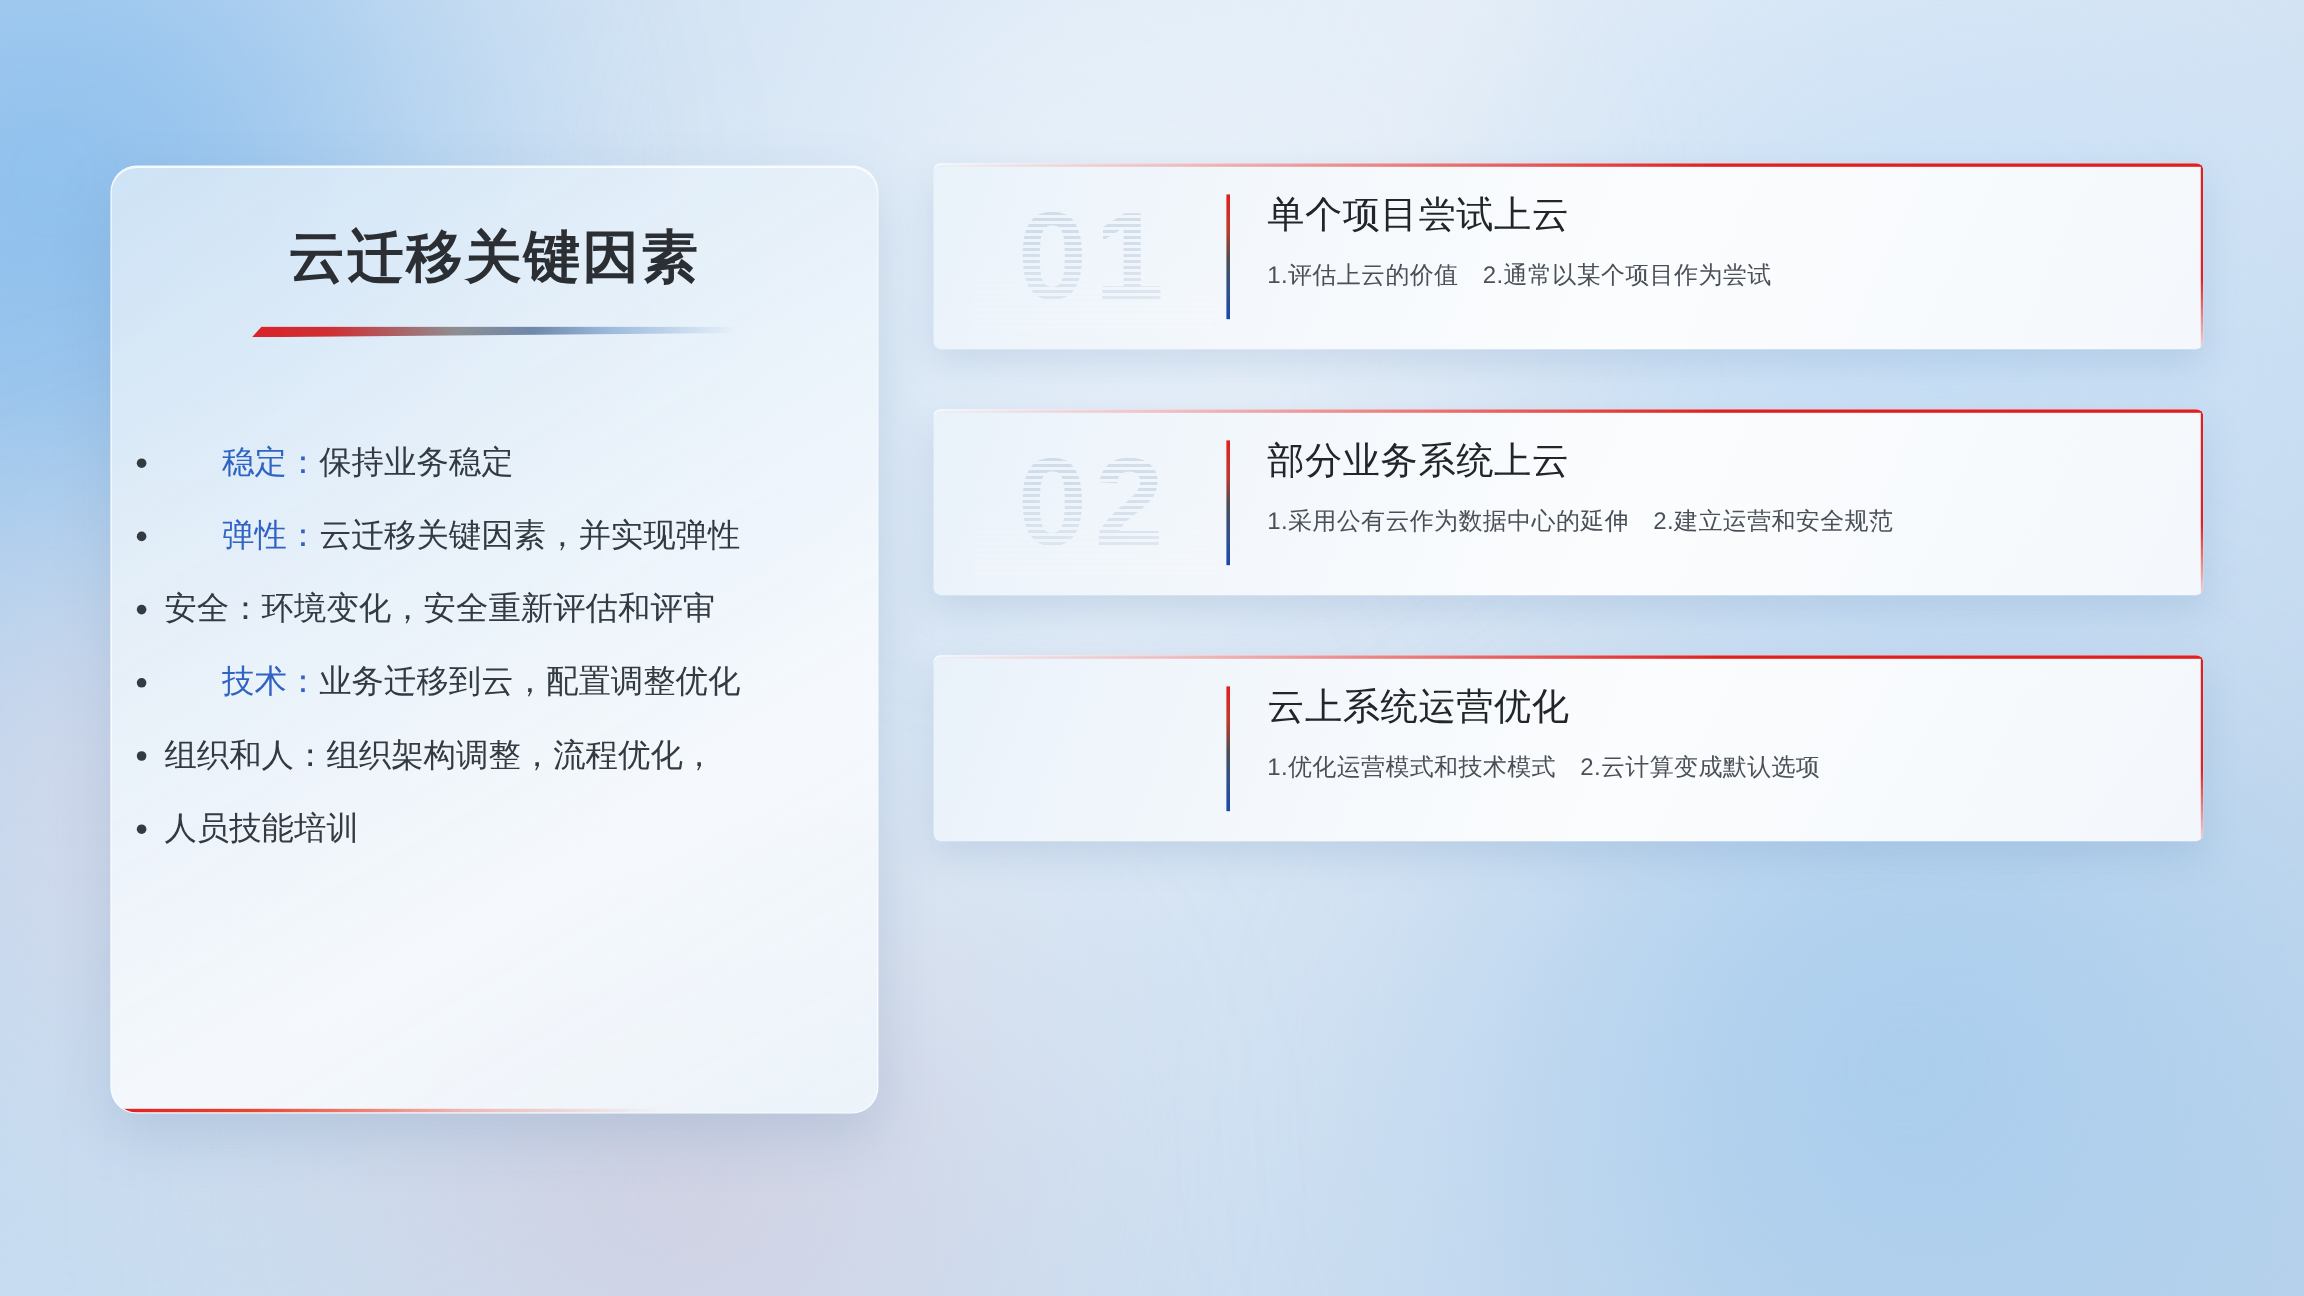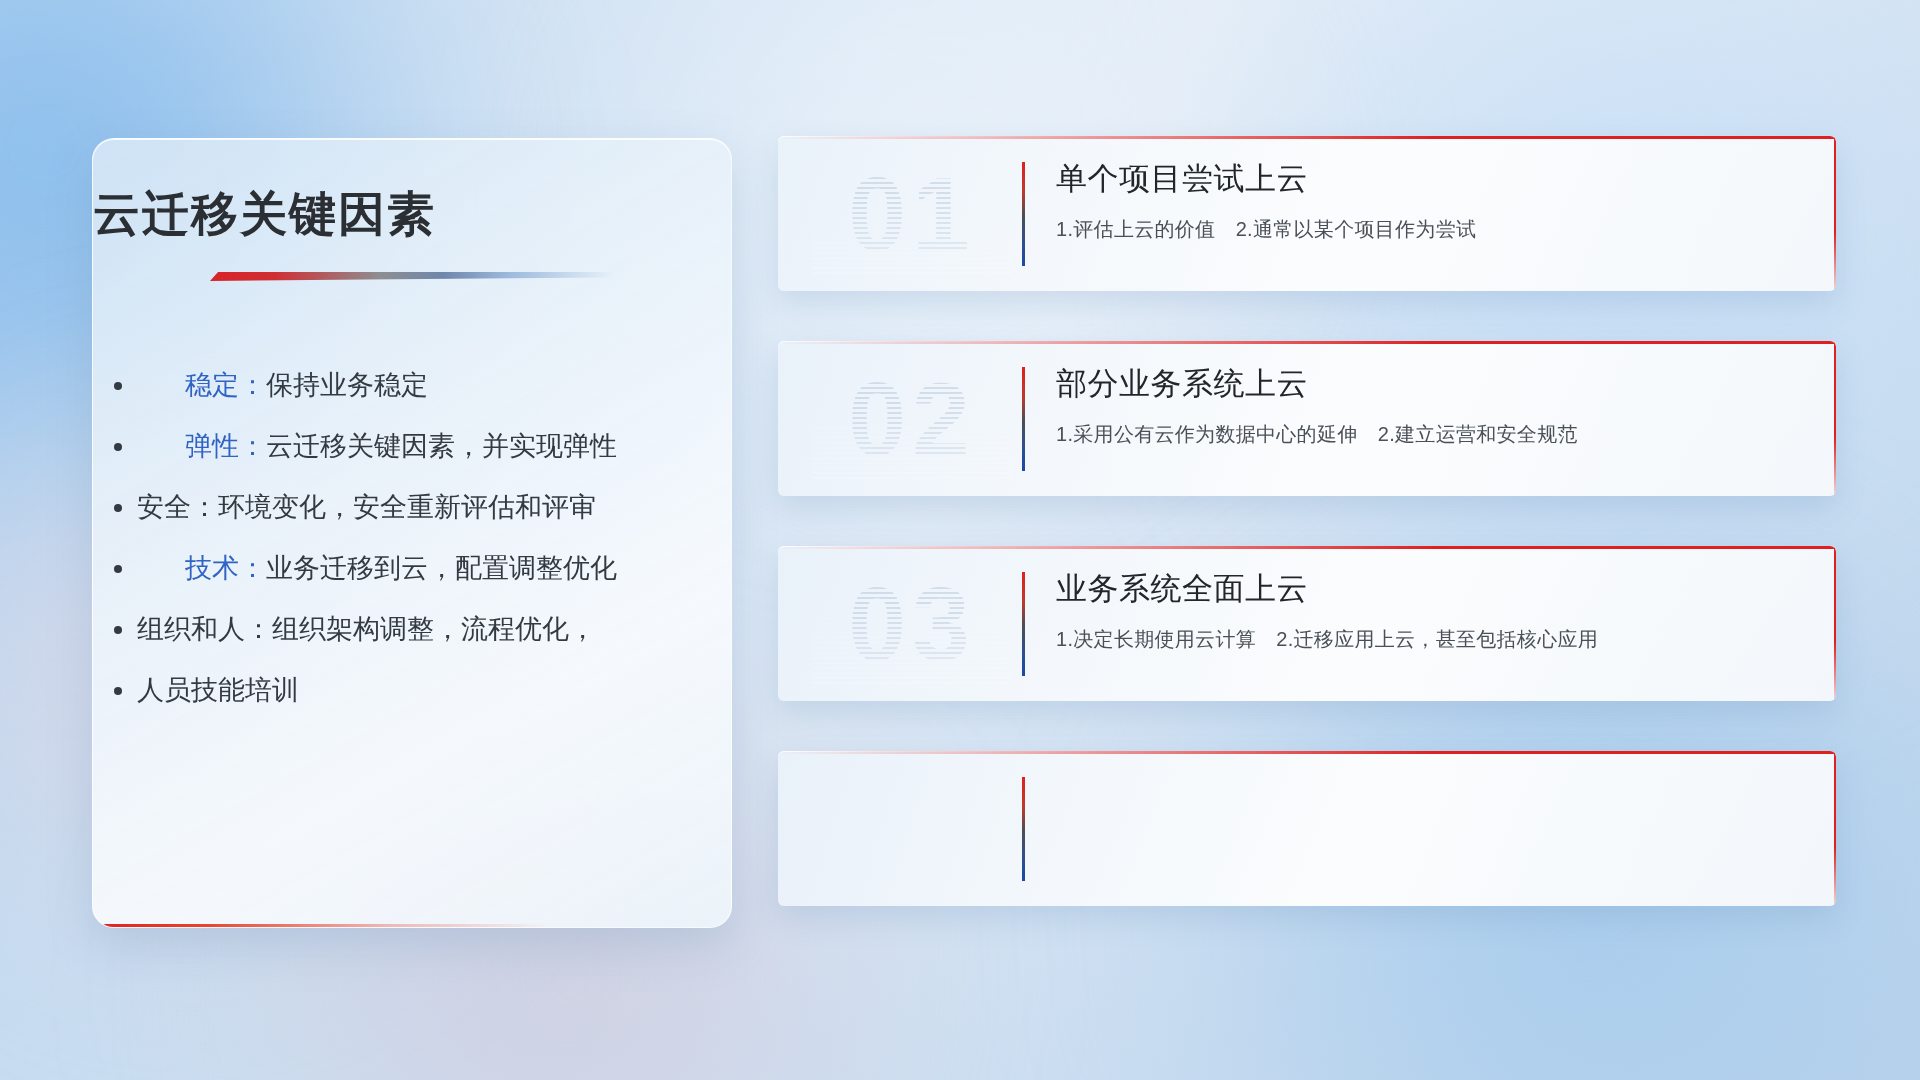--- a/index.html
+++ b/index.html
@@ -45,21 +45,21 @@
     background:linear-gradient(150deg, rgba(214,231,246,.88) 0%, rgba(233,242,250,.9) 35%, rgba(247,250,253,.94) 70%, rgba(238,245,251,.9) 100%);
     border:1px solid rgba(255,255,255,.75);
     box-shadow:0 18px 46px rgba(90,130,175,.22), inset 0 1px 0 rgba(255,255,255,.85);
     overflow:hidden;
   }
   .left-panel::after{
     content:""; position:absolute; left:0; right:0; bottom:0; height:3px;
     background:linear-gradient(90deg,#e02020 0%, #e8452f 18%, rgba(232,69,47,.35) 46%, rgba(232,69,47,0) 72%);
   }
   .panel-title {
-    margin-top:44px; 
+    margin-top:44px; text-align:center;
     font-size:47px; font-weight:700; letter-spacing:2px; color:#2b2f33;
   }
   .title-rule {
     margin:26px auto 0; width:404px; height:9px;
     background:linear-gradient(90deg,#d8232a 0%, #cf2f33 16%, #8d8e92 42%, #6f87ab 58%, #9dbadd 74%, rgba(200,219,238,0) 100%);
     clip-path:polygon(2% 0, 100% 0, 100% 60%, 0 100%);
   }
   .panel-list { margin:74px 0 0 44px; }
   .panel-item {
     font-size:27px; line-height:61px; color:#333a41; white-space:nowrap;
@@ -158,27 +158,23 @@
 
     <article class="card">
       <div class="ghost-num">02</div>
       <div class="divider"></div>
       <div class="card-body">
         <h2 class="card-title">部分业务系统上云</h2>
         <p class="card-desc">1.采用公有云作为数据中心的延伸　2.建立运营和安全规范</p>
       </div>
     </article>
 
-    <article class="card">
-      <div class="ghost-num">03</div>
-      <div class="divider"></div>
-      <div class="card-body">
-        <h2 class="card-title">业务系统全面上云</h2>
-        <p class="card-desc">1.决定长期使用云计算　2.迁移应用上云，甚至包括核心应用</p>
-      </div>
-    </article>
 
     <article class="card">
       <div class="divider"></div>
+      <div class="card-body">
+        <h2 class="card-title">云上系统运营优化</h2>
+        <p class="card-desc">1.优化运营模式和技术模式　2.云计算变成默认选项</p>
+      </div>
     </article>
 
   </section>
 </div>
 
 </body></html>

